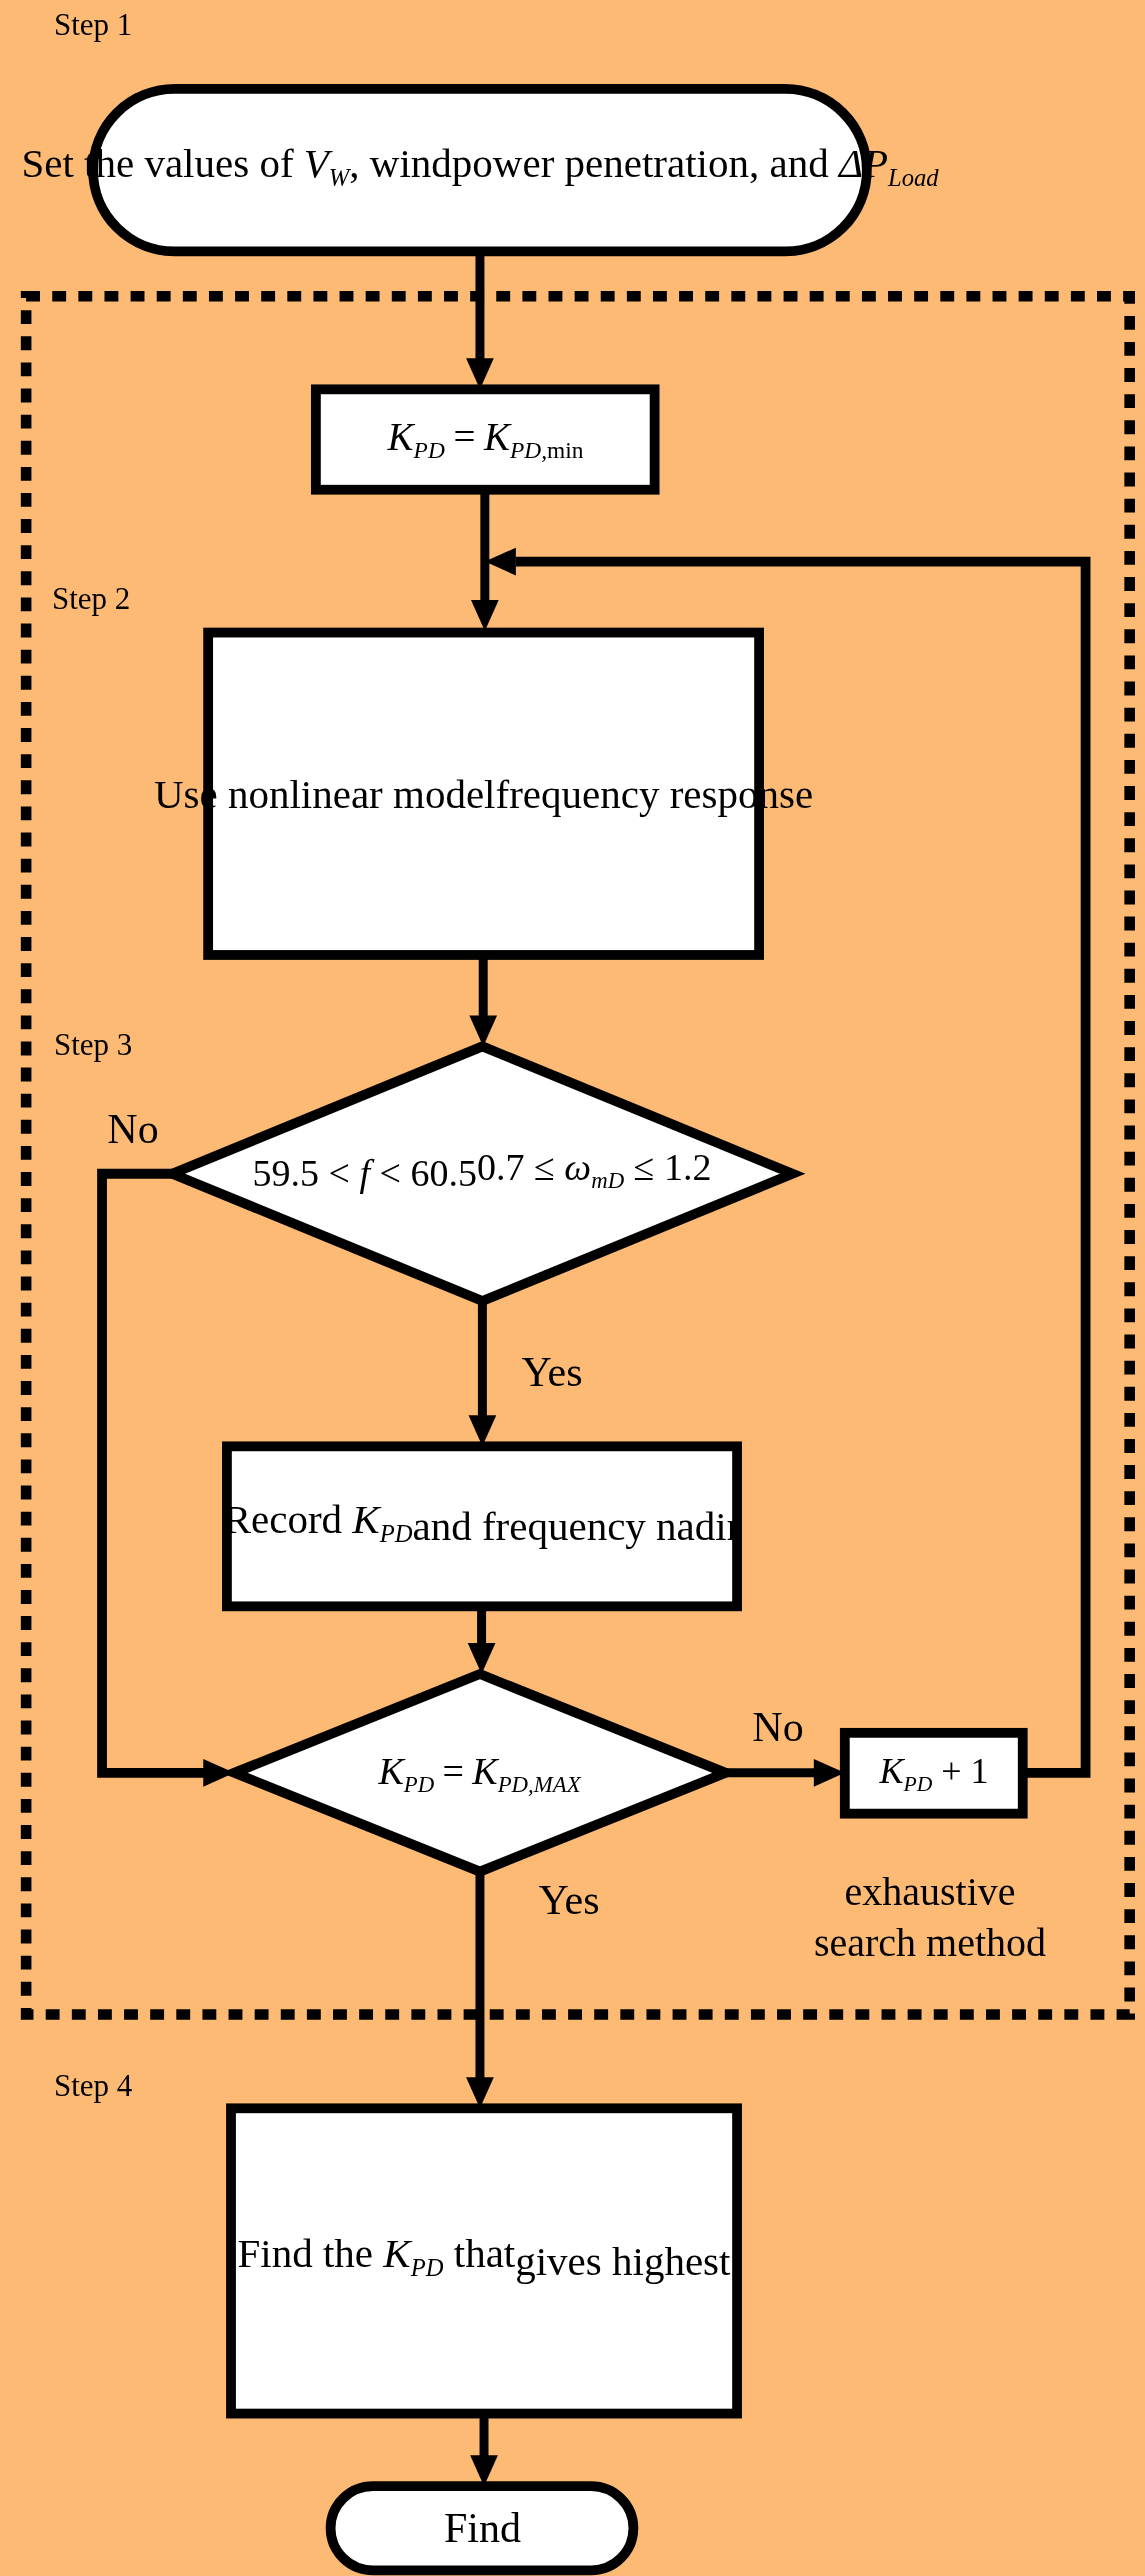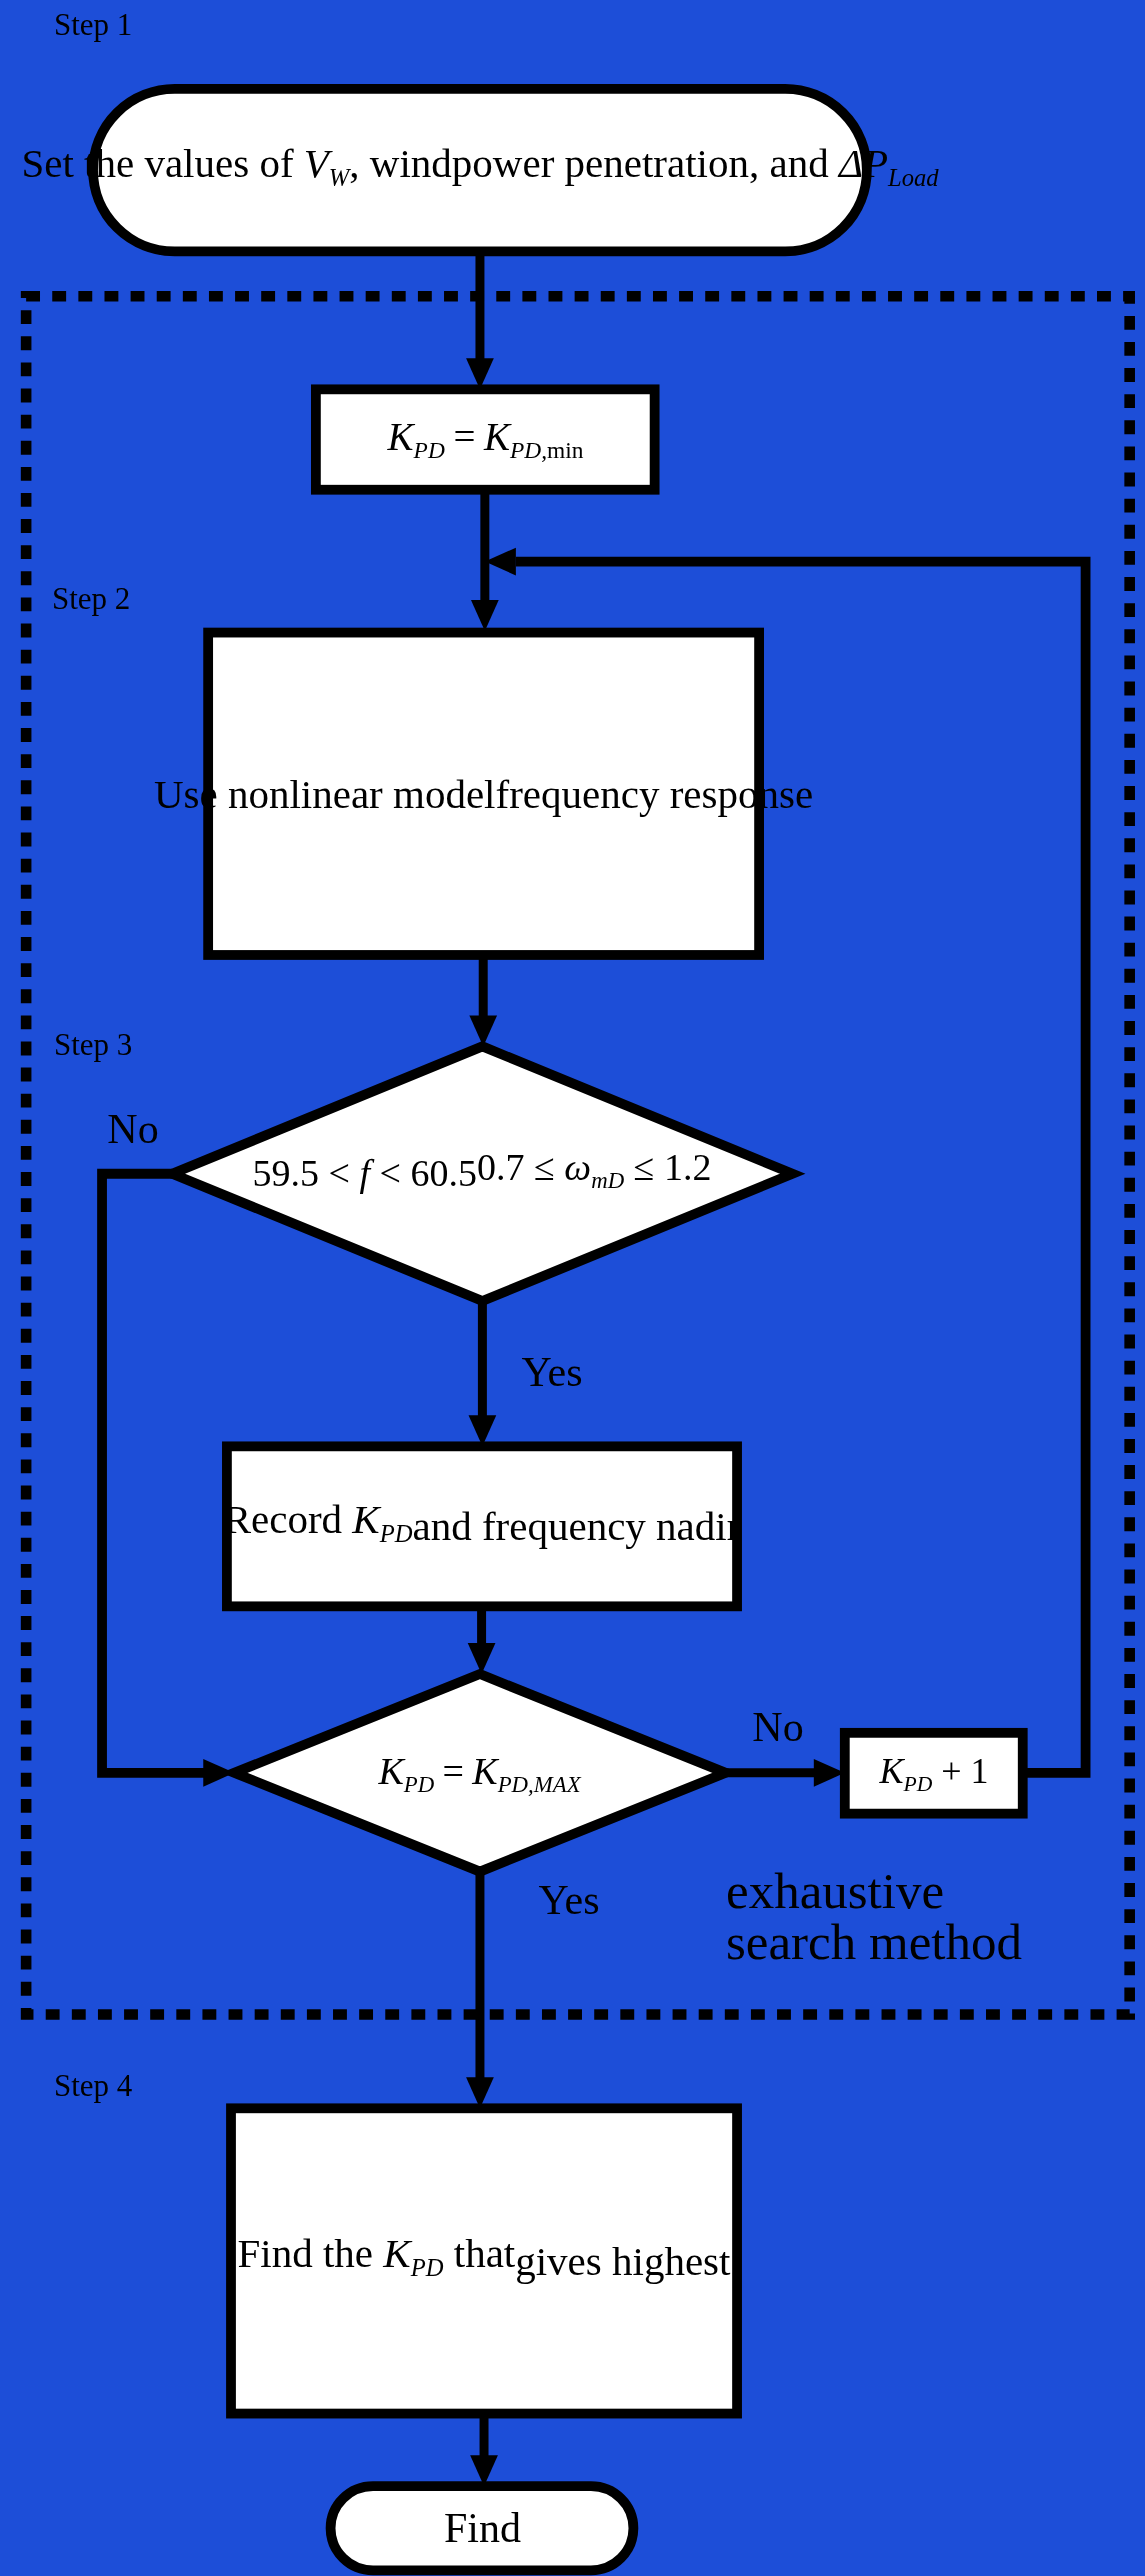--- a/index.html
+++ b/index.html
@@ -1,20 +1,20 @@
 <!DOCTYPE html>
 <html style="font-size:13px"><head>
 <meta charset="utf-8">
 <style>
   html, body { margin: 0; padding: 0; background: #ffffff; }
   .canvas {
     position: relative;
     width: 1146px;
     height: 2576px;
-    background: #1d4ed8;
+    background: #fdba74;
     font-family: "Liberation Serif", serif;
     color: #000000;
     overflow: hidden;
   }
   .canvas svg { position: absolute; left: 0; top: 0; }
   .txt {
     position: absolute;
     display: flex;
     flex-direction: row;
     align-items: center;
@@ -26,21 +26,21 @@
   .t-box1  { left: 316px; top: 389px; width: 339px; height: 100px; font-size: 39px; }
   .t-box2  { left: 208px; top: 633px; width: 551px; height: 322px; font-size: 41px; line-height: 69px; }
   .t-d1    { left: 172px; top: 1046px; width: 620px; height: 255px; font-size: 38px; line-height: 73px; }
   .t-box3  { left: 227px; top: 1446px; width: 510px; height: 160px; font-size: 41px; line-height: 65px; }
   .t-d2    { left: 234px; top: 1674px; width: 491px; height: 198px; font-size: 38px; }
   .t-box4  { left: 845px; top: 1733px; width: 178px; height: 81px; font-size: 36px; }
   .t-box5  { left: 231px; top: 2108px; width: 506px; height: 305px; font-size: 41px; line-height: 64px; }
   .t-stop  { left: 331px; top: 2486px; width: 303px; height: 84px; font-size: 42px; }
   .step-label { position: absolute; font-size: 31px; }
   .edge-label { position: absolute; font-size: 42px; text-align: center; }
-  .note { position: absolute; font-size: 51px; line-height: 51px; text-align: left; }
+  .note { position: absolute; font-size: 40px; line-height: 51px; text-align: center; }
   .sub { font-size: 0.60em; vertical-align: -0.35em; }
   .eq  { margin: 0 0.22em; }
   i { font-style: italic; }
 </style>
 </head>
 <body>
 
 <div class="canvas">
 
   <svg width="1146" height="2576" viewBox="0 0 1404 3156">

